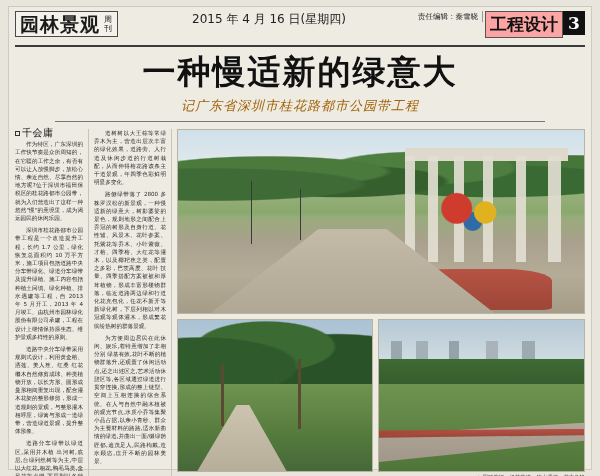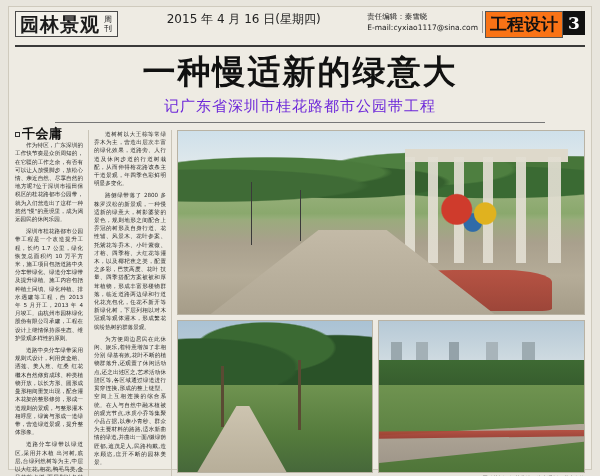--- a/index.html
+++ b/index.html
@@ -73,21 +73,21 @@
     border-right: 1px solid #999;
     margin-right: 2px;
   }
   .section-title {
     font-family: "DejaVu Serif", serif;
     font-weight: bold;
     font-size: 17px;
     color: #111;
     border: 1px solid #555;
     padding: 1px 4px;
-    background: #f97316;
+    background: #fca5a5;
   }
   .page-num {
     background: #111; color: #fff;
     font-family: "DejaVu Serif", serif;
     font-weight: bold;
     font-size: 17px;
     width: 22px; height: 24px;
     display: flex; align-items: center; justify-content: center;
   }
 
@@ -99,25 +99,26 @@
   .headline {
     font-family: "DejaVu Serif", serif;
     font-weight: bold;
     font-size: 33px;
     letter-spacing: 2px;
     color: #111;
     line-height: 38px;
   }
   .subhead {
     font-family: "DejaVu Serif", serif;
-    font-size: 15px;
-    color: #6d28d9;
+    font-size: 13px;
+    color: #a16207;
     letter-spacing: 1px;
     margin-top: 6px;
     padding-bottom: 4px;
+    font-style: italic;
   }
   .rule-under {
     border-bottom: 1px solid #777;
     margin: 2px 40px 0 40px;
   }
 
   
   .body-cols {
     display: flex;
     margin-top: 5px;
@@ -131,22 +132,22 @@
     padding-right: 5px;
     border-right: 1px solid #c9c4b7;
     margin-right: 5px;
   }
   .col:last-child { border-right: none; margin-right: 0; padding-right: 0; }
   .col1 { width: 74px; }
   .col2 { width: 78px; }
   .right-zone { flex: 1; display: flex; flex-direction: column; }
 
   .kicker {
-    font-size: 13px;
-    font-weight: bold;
+    font-size: 10px;
+    font-weight: normal;
     color: #111;
     margin-bottom: 3px;
     letter-spacing: 0.5px;
   }
   .kicker .sq {
     display: inline-block;
     width: 5px; height: 5px;
     border: 1px solid #333;
     margin-right: 2px;
     vertical-align: middle;
@@ -257,21 +258,20 @@
         </span>
       </div>
 
       <div class="mast-mid">
         <div class="line1" style="text-align:center;">2015 年 4 月 16 日(星期四)</div>
       </div>
 
       <div class="mast-right">
         <div class="mast-editor">
           <div>责任编辑：秦雪晓</div>
-          <div>E-mail:cyxiao1117@sina.com</div>
         </div>
         <div class="section-title">工程设计</div>
         <div class="page-num">3</div>
       </div>
     </div>
 
     <div class="headline-wrap">
       <div class="headline">一种慢适新的绿意大</div>
       <div class="subhead">记广东省深圳市桂花路都市公园带工程</div>
       <div class="rule-under"></div>

